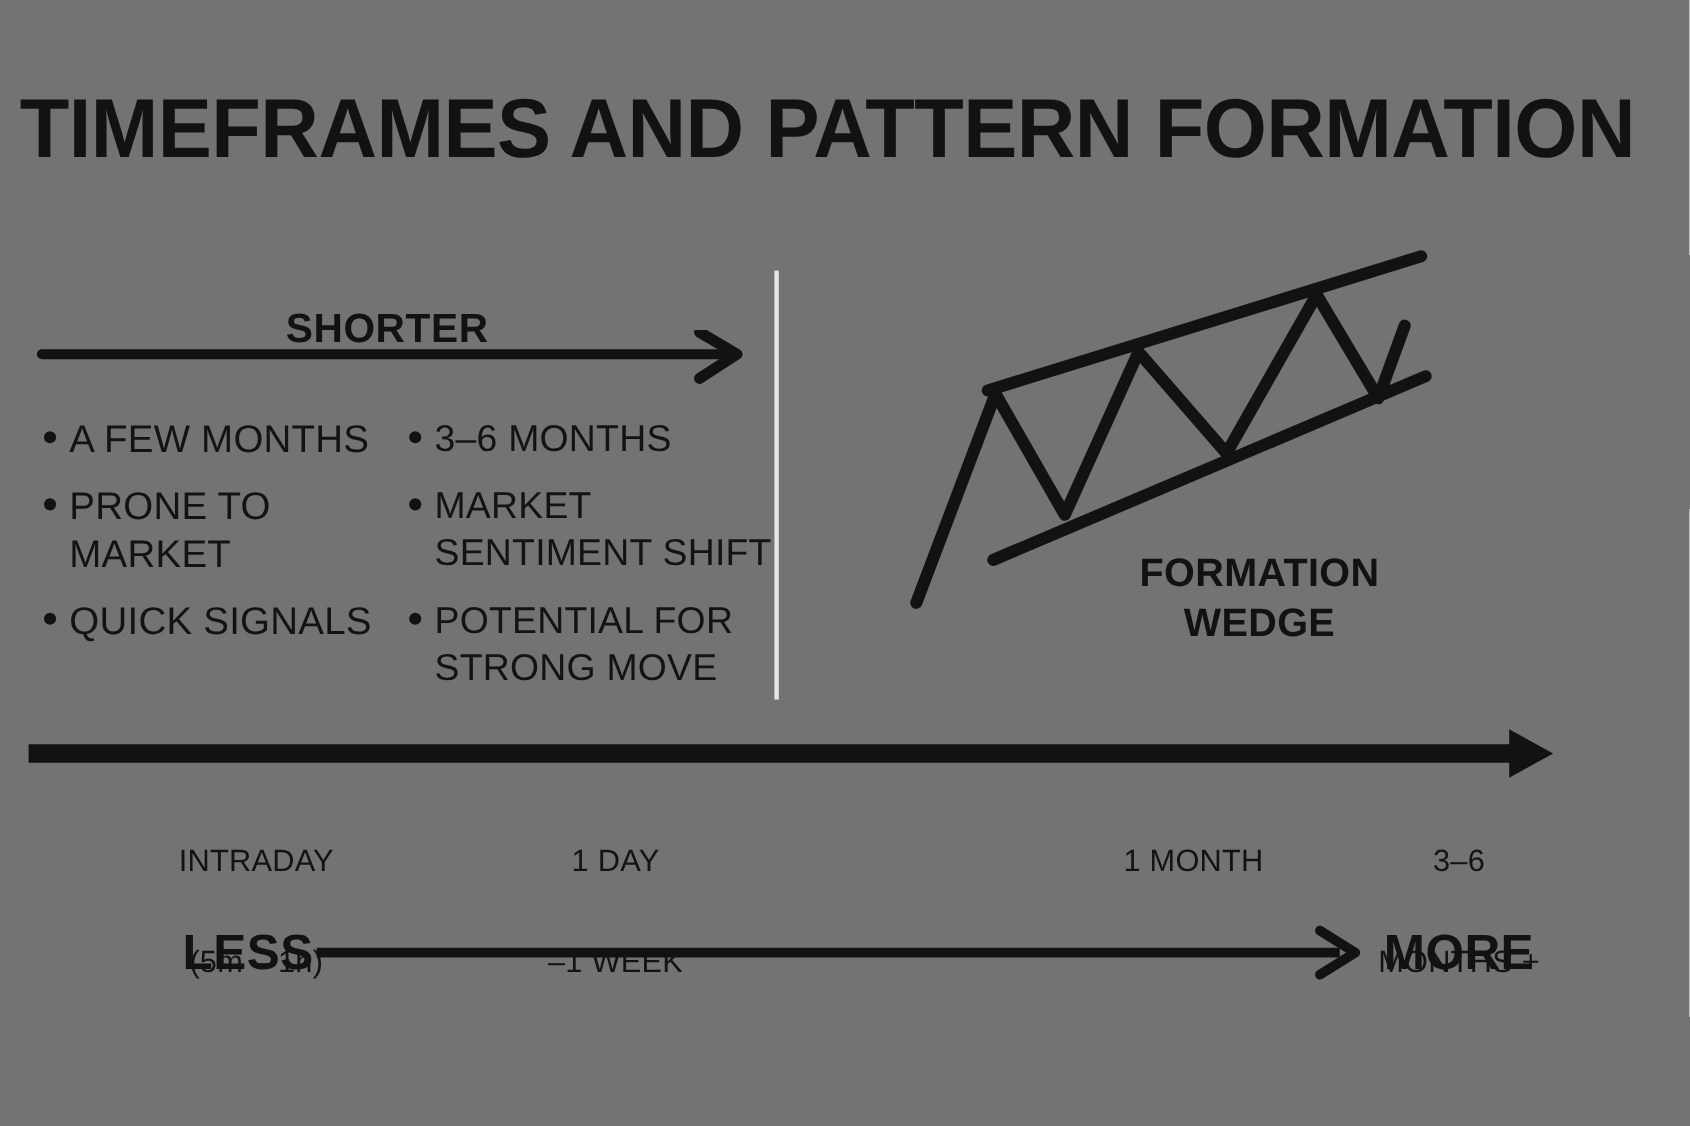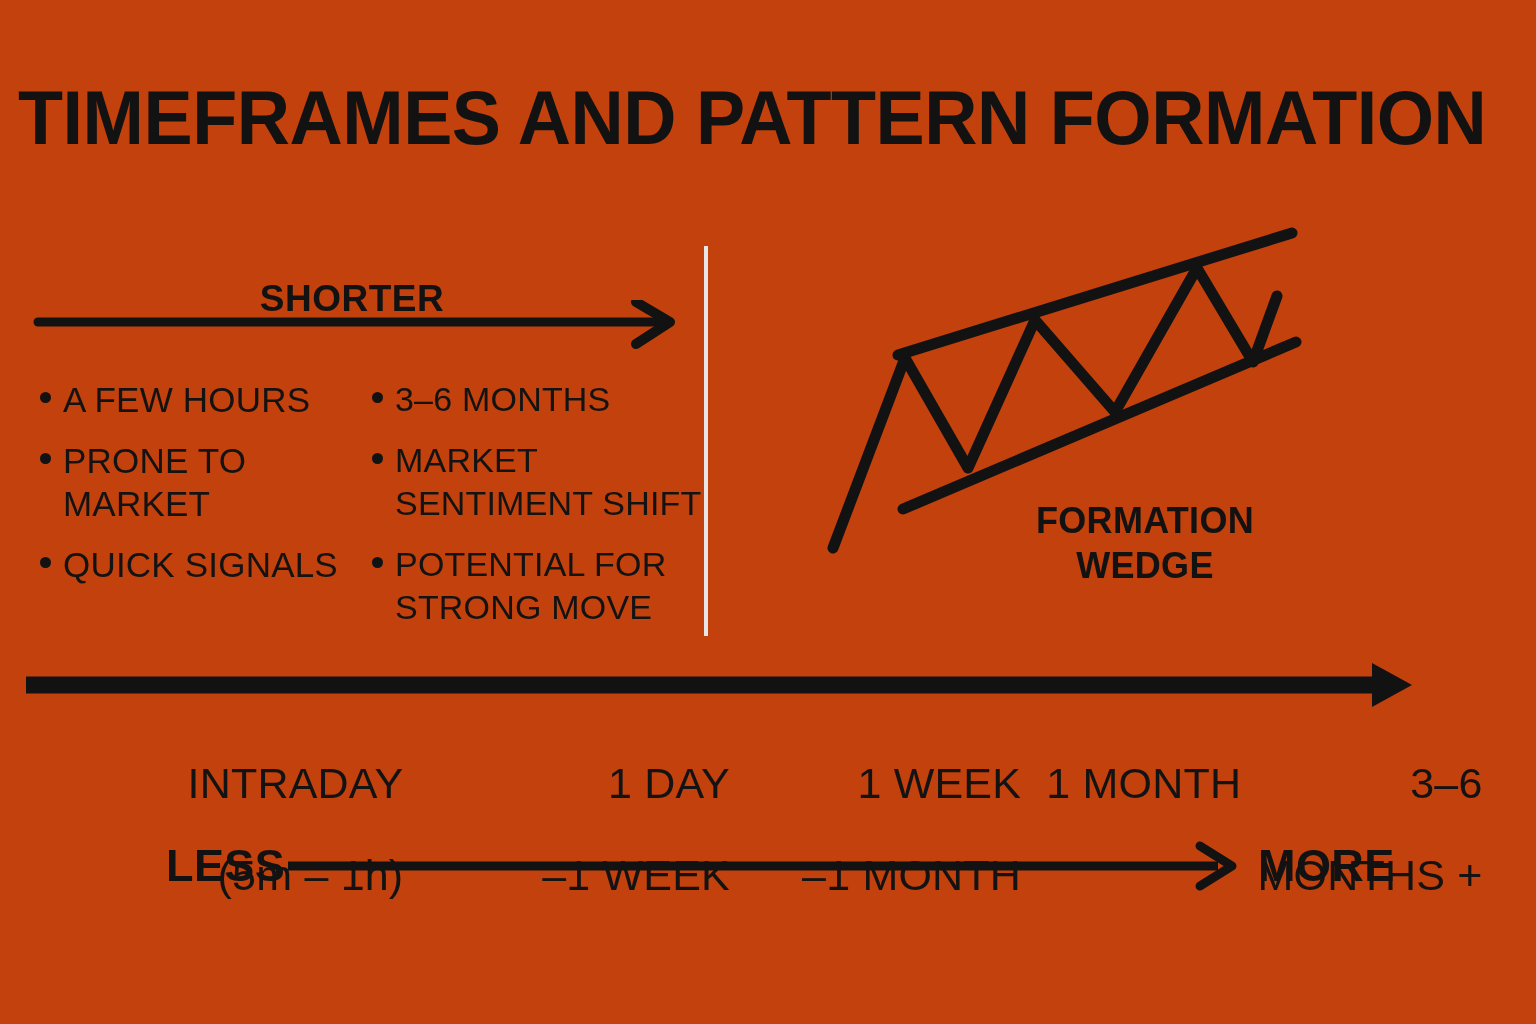--- a/index.html
+++ b/index.html
@@ -8,21 +8,21 @@
     background: #ffffff;
   }
   body {
     font-family: "Liberation Sans", sans-serif;
     color: #111111;
   }
   #canvas {
     position: relative;
     width: 1536px;
     height: 1024px;
-    background: #c2410c;
+    background: #737373;
     overflow: hidden;
   }
 
   
   .title {
     position: absolute;
     left: 18px;
     top: 78px;
     width: 1420px;
     font-family: "Liberation Sans Narrow", "Liberation Sans", sans-serif;
@@ -130,23 +130,23 @@
   }
   .tl-labels {
     position: absolute;
     left: 20px;
     top: 714px;
     width: 1420px;
     height: 100px;
   }
   .tl-label {
     position: absolute;
-    text-align: right;
+    text-align: center;
     font-weight: 400;
-    font-size: 43px;
+    font-size: 28px;
     line-height: 46px;
     letter-spacing: 0.2px;
     color: #131313;
     white-space: pre-line;
   }
 
   
   .lm-word {
     position: absolute;
     top: 845px;
@@ -176,21 +176,21 @@
   <div class="shorter-label">SHORTER</div>
 
   <svg class="shorter-arrow" viewBox="0 0 650 52">
     <line x1="8" y1="22" x2="628" y2="22" stroke="#121212" stroke-width="9" stroke-linecap="round"></line>
     <polyline points="606,2 640,22 606,44" fill="none" stroke="#121212" stroke-width="10" stroke-linecap="round" stroke-linejoin="round"></polyline>
   </svg>
 
   <div class="bullet-col col-left">
     <div class="bullet-row">
       <span class="bullet-dot"></span>
-      <span class="bullet-text">A FEW HOURS</span>
+      <span class="bullet-text">A FEW MONTHS</span>
     </div>
     <div class="bullet-row">
       <span class="bullet-dot"></span>
       <span class="bullet-text">PRONE TO
 MARKET</span>
     </div>
     <div class="bullet-row">
       <span class="bullet-dot"></span>
       <span class="bullet-text">QUICK SIGNALS</span>
     </div>
@@ -235,24 +235,20 @@
 
   <div class="tl-labels">
     <div class="tl-label" style="left:3%;  width:24%;">
       <div>INTRADAY</div>
       <div>(5m – 1h)</div>
     </div>
     <div class="tl-label" style="left:26%; width:24%;">
       <div>1 DAY</div>
       <div>–1 WEEK</div>
     </div>
-    <div class="tl-label" style="left:46.5%; width:24%;">
-      <div>1 WEEK</div>
-      <div>–1 MONTH</div>
-    </div>
     <div class="tl-label" style="left:64%; width:22%;">
       <div>1 MONTH</div>
       <div></div>
     </div>
     <div class="tl-label" style="left:81%; width:22%;">
       <div>3–6</div>
       <div>MONTHS +</div>
     </div>
   </div>
 

